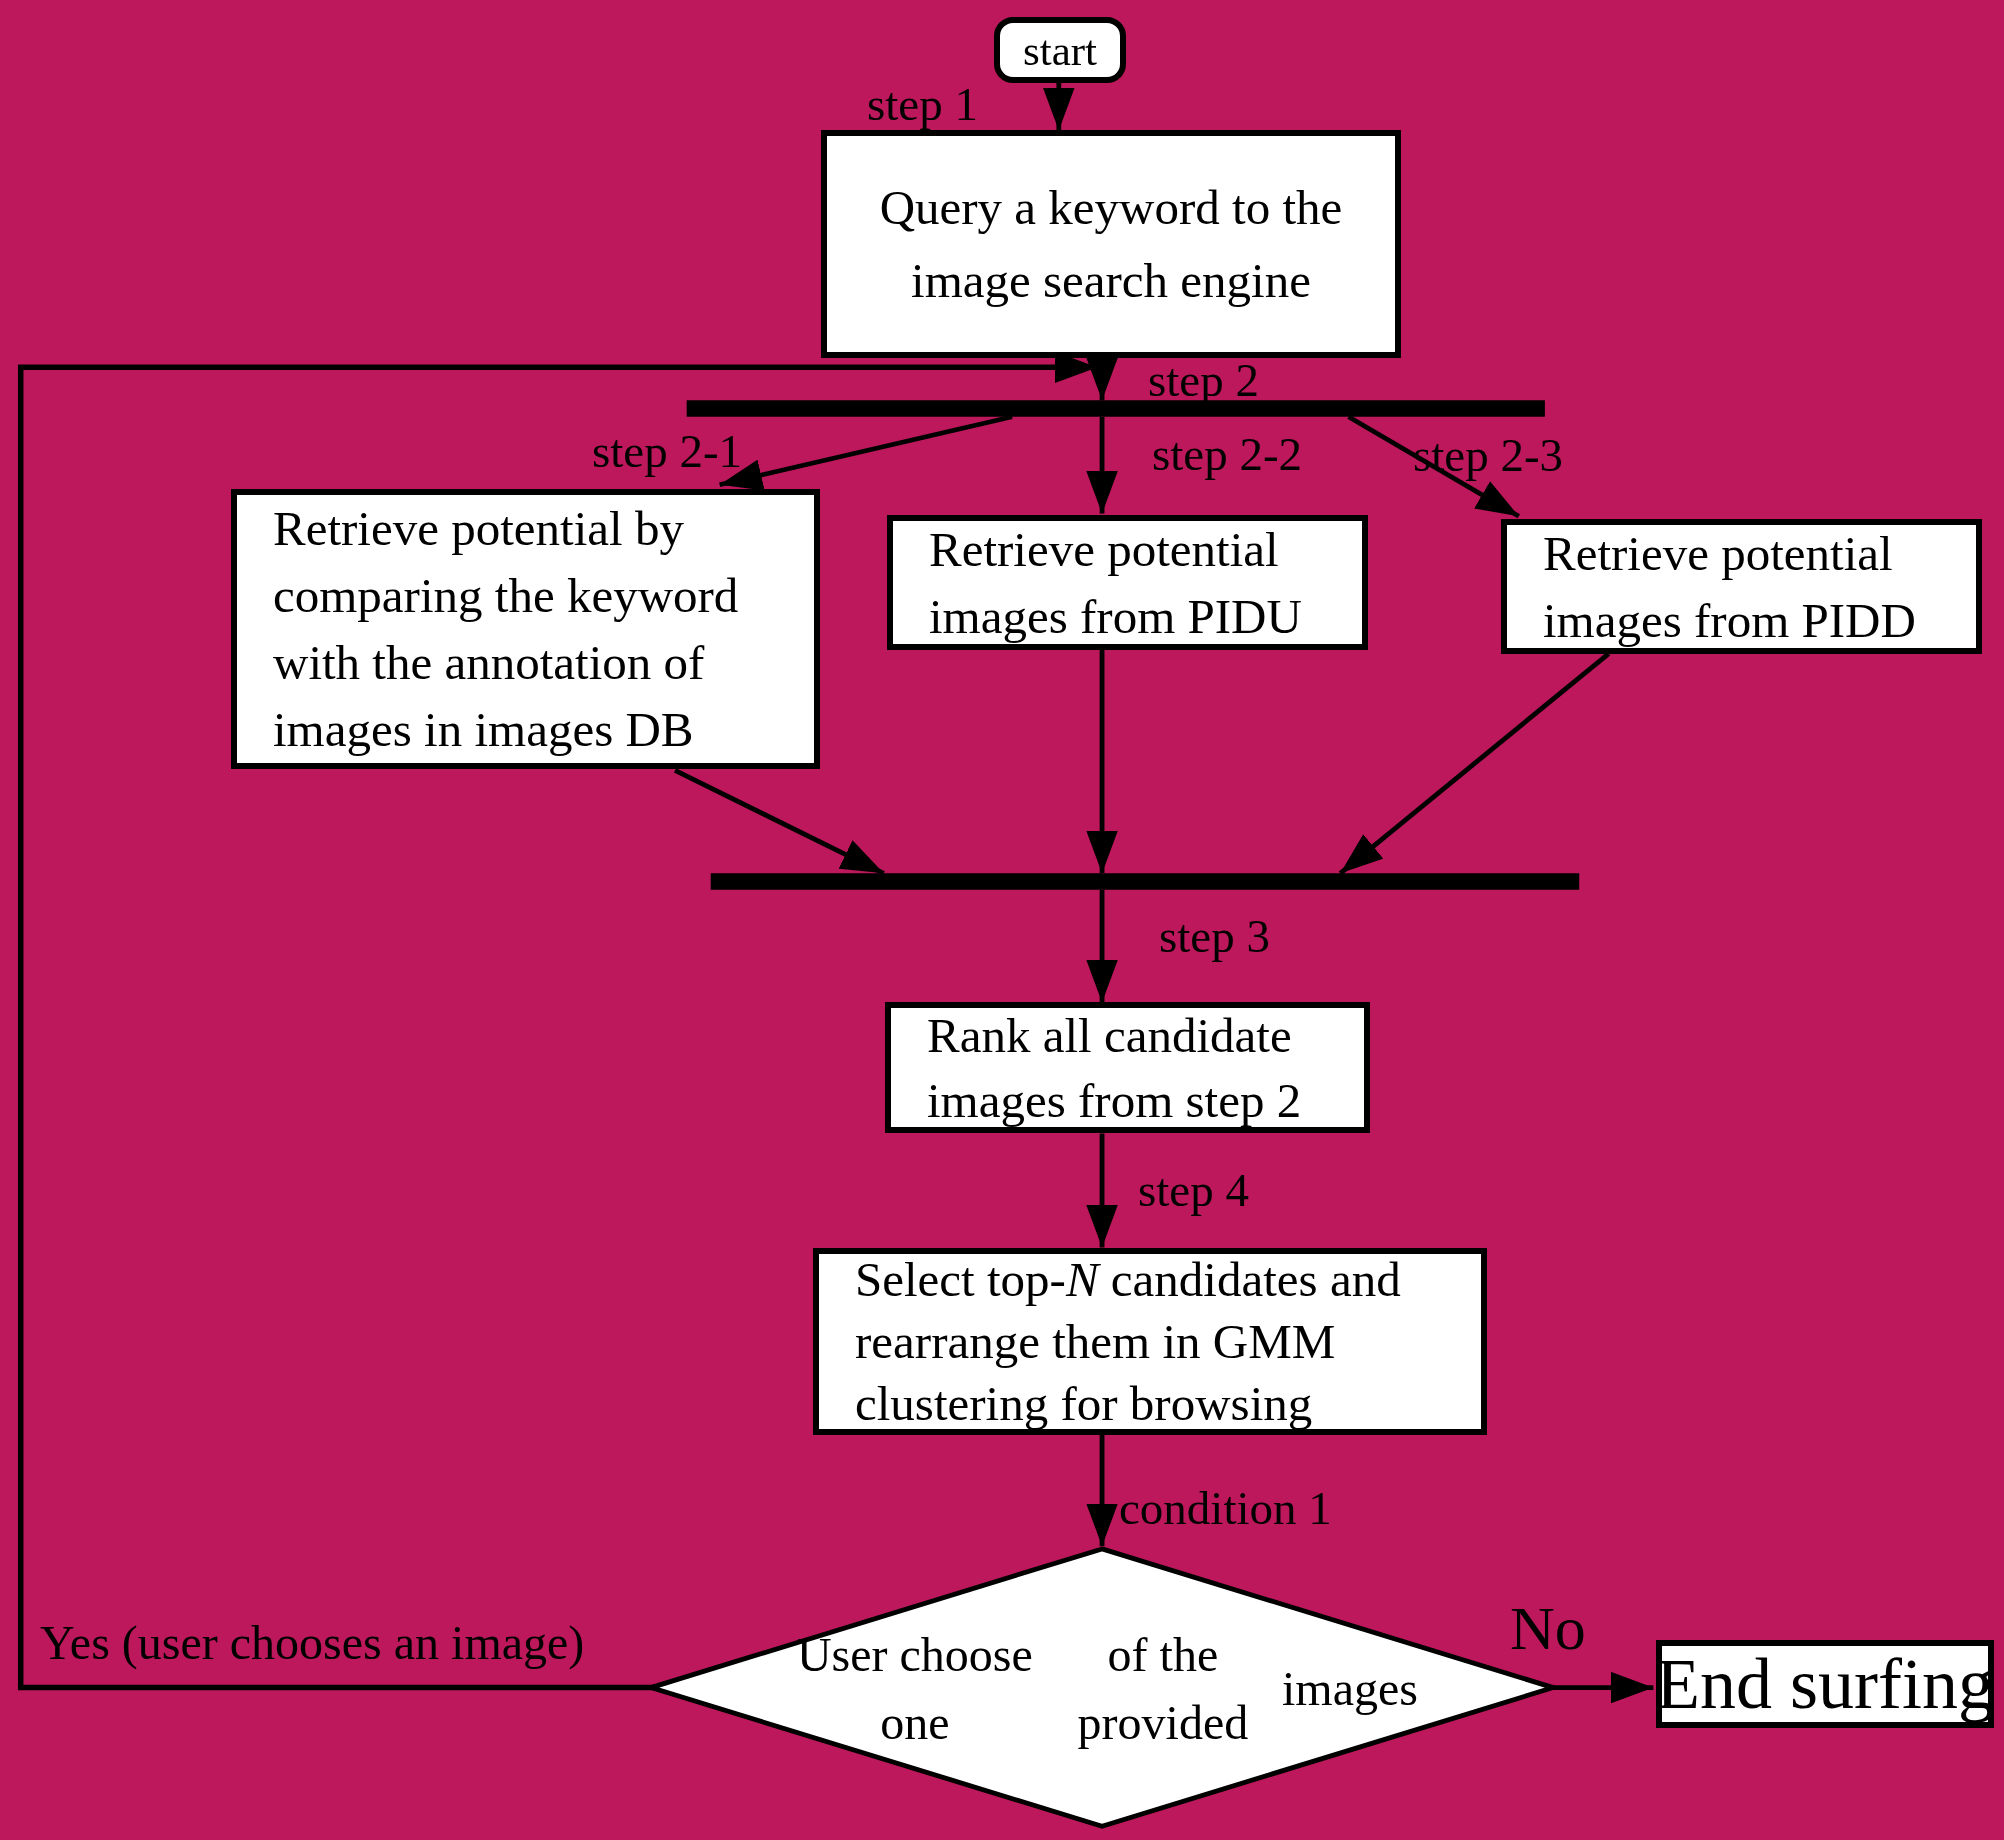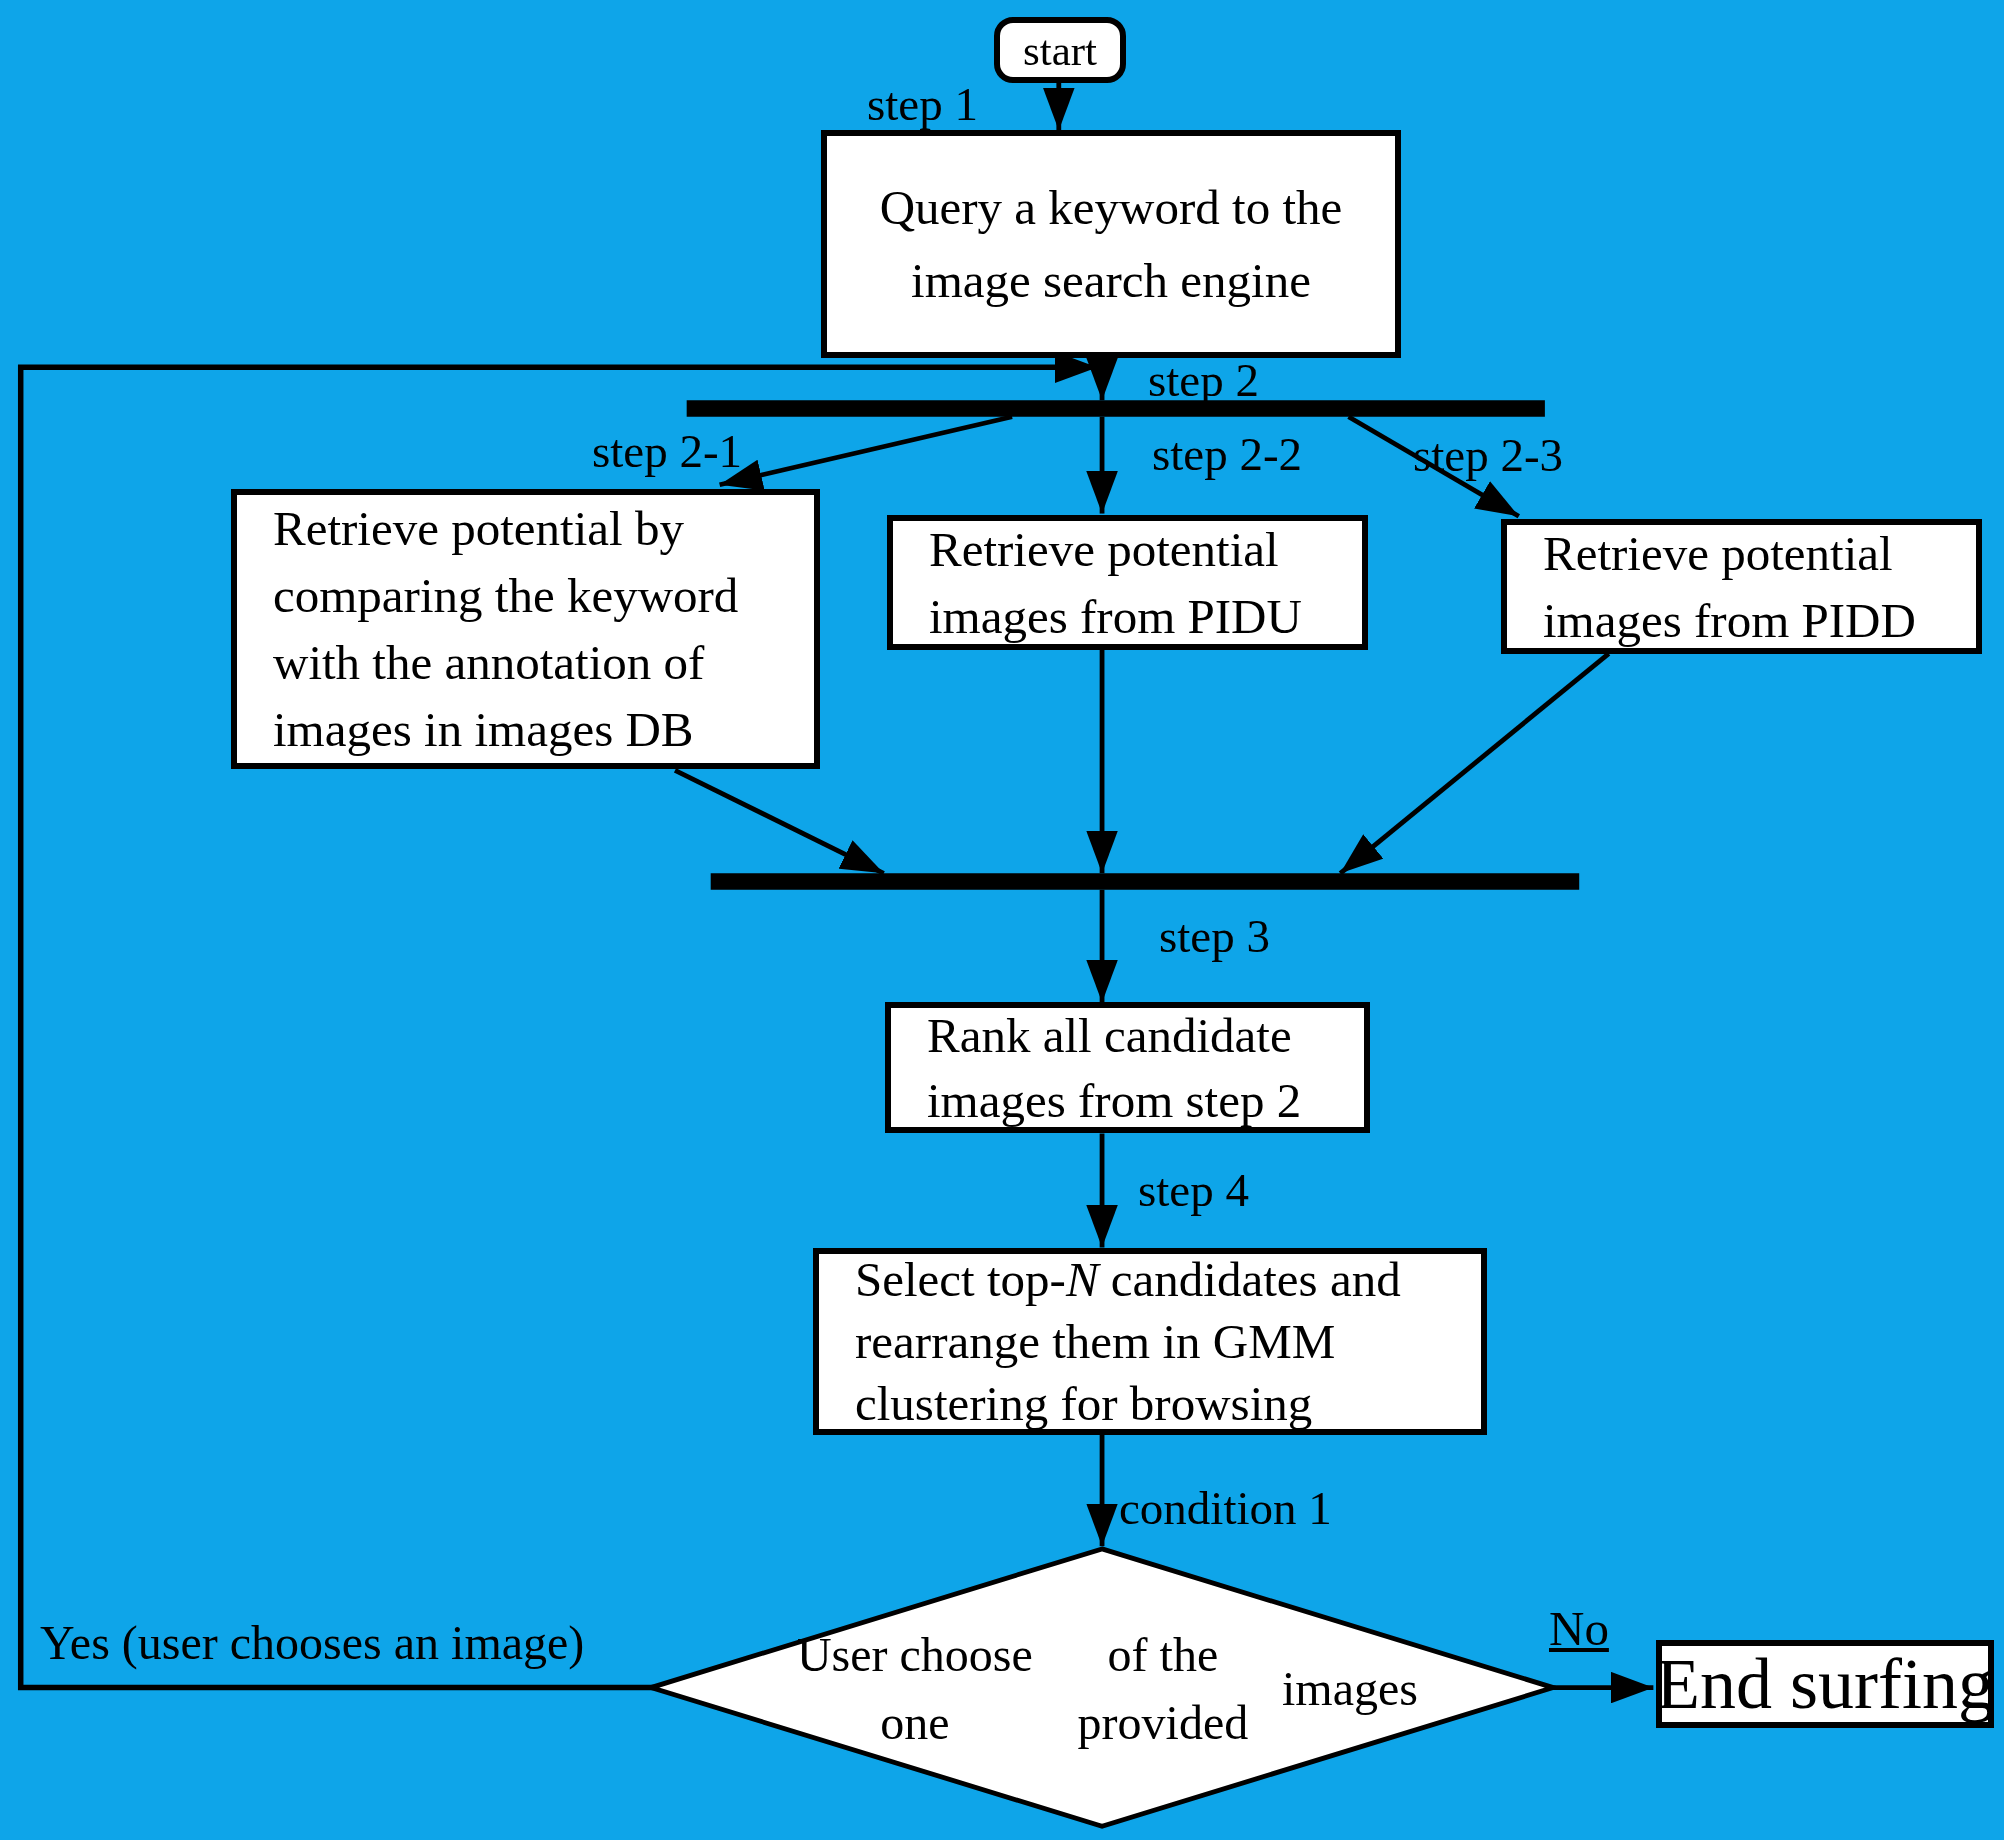--- a/index.html
+++ b/index.html
@@ -1,19 +1,19 @@
 <!DOCTYPE html>
 <html style="font-size:11px"><head>
 <meta charset="utf-8">
 <style>
   html,body{margin:0;padding:0;background:#ffffff;}
   #stage{
     position:relative;
     width:2005px;height:1840px;
-    background:#0ea5e9;
+    background:#be185d;
     font-family:"Liberation Serif","DejaVu Serif",serif;
     color:#000;
   }
   #wires{position:absolute;left:0;top:0;width:2005px;height:1840px;}
   .node{
     position:absolute;
     border:6.9px solid #000;
     background:#fff;
     box-sizing:border-box;
     display:flex;flex-direction:column;justify-content:center;
@@ -44,21 +44,21 @@
   }
   #lbl-step1{left:867px;top:80px;}
   #lbl-step2{left:1148px;top:356px;text-align:center;}
   #lbl-step2-1{left:592px;top:427px;}
   #lbl-step2-2{left:1152px;top:430px;}
   #lbl-step2-3{left:1413px;top:431px;}
   #lbl-step3{left:1159px;top:912px;}
   #lbl-step4{left:1138px;top:1166px;}
   #lbl-condition1{left:1119px;top:1484px;}
   #lbl-yes{left:40px;top:1618px;font-size:48px;}
-  #lbl-no{left:1549px;top:1604px;font-size:49px;text-decoration:underline;}
+  #lbl-no{left:1510px;top:1604px;font-size:62px;}
   .it{font-style:italic;}
 </style>
 </head>
 <body>
 
 <div id="stage">
 
   <svg id="wires" viewBox="0 0 2920 2680" xmlns="http://www.w3.org/2000/svg">
     <defs>
       <marker id="arr" viewBox="0 0 62 46" refX="62" refY="23" markerWidth="62" markerHeight="46" markerUnits="userSpaceOnUse" orient="auto">

